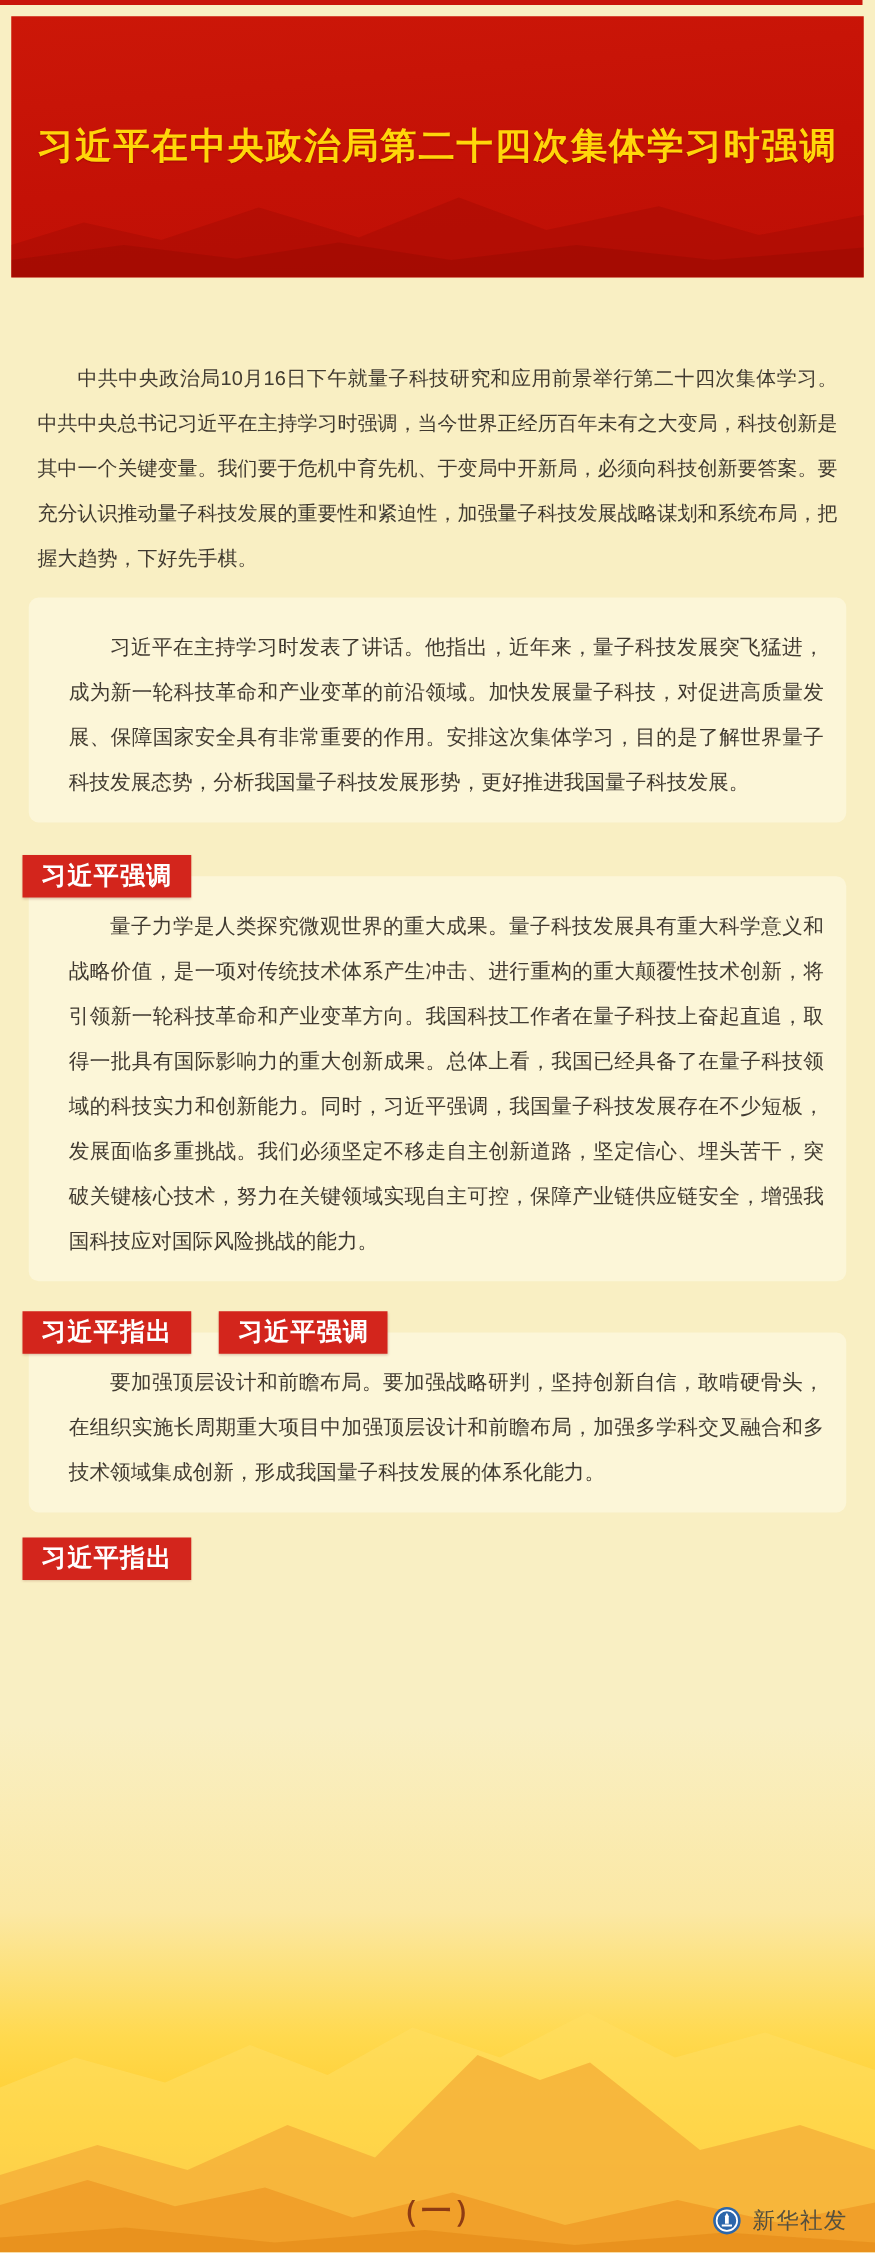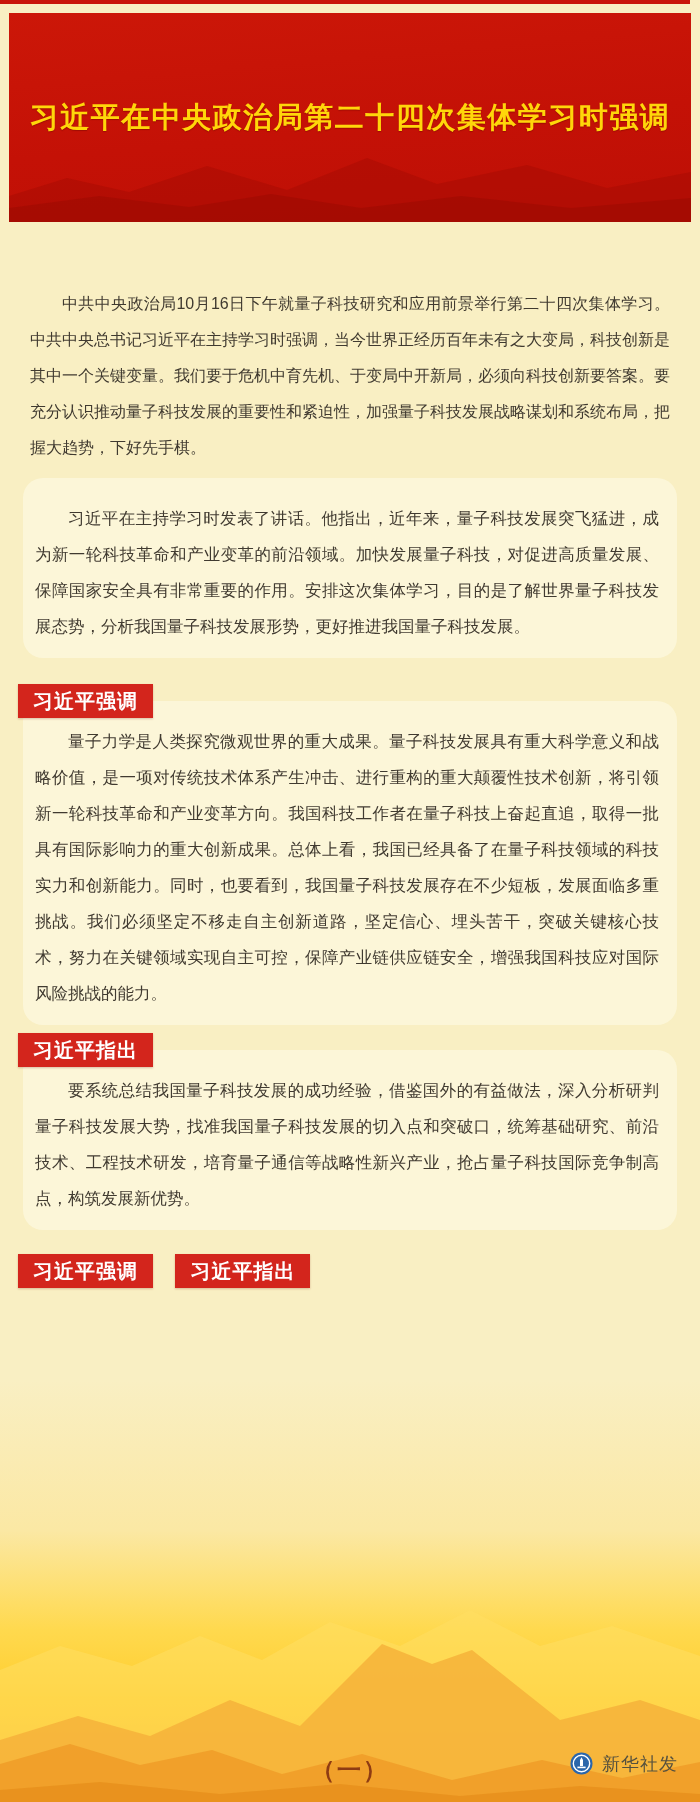--- a/index.html
+++ b/index.html
@@ -57,22 +57,22 @@
     font-size: 16px;
     line-height: 36px;
     text-align: justify;
     text-indent: 2em;
     font-weight: 500;
   }
 
   .pbox {
     margin: 12px 23px 0 23px;
     background: #fcf6d8;
-    border-radius: 20px;
-    padding: 22px 18px 14px 12px;
+    border-radius: 8px;
+    padding: 22px 18px 14px 32px;
   }
   .pbox p {
     margin: 0;
     color: #403a30;
     font-size: 16.5px;
     line-height: 36px;
     text-align: justify;
     text-indent: 2em;
     font-weight: 500;
   }
@@ -115,21 +115,21 @@
     position: absolute; left: 0; right: 0;
     text-align: center;
     color: #8e3b13;
     font-size: 24px;
     font-weight: bold;
     letter-spacing: 2px;
     line-height: 36px;
   }
   .credit {
     position: absolute; right: 22px; top: 0;
-    display: flex; align-items: flex-start; gap: 9px;
+    display: flex; align-items: flex-end; gap: 9px;
     height: 36px;
   }
   .credit-text {
     color: #55503e;
     font-size: 18px;
     font-weight: 500;
     letter-spacing: 1px;
   }
   .logo { display: block; }
 </style>
@@ -157,31 +157,31 @@
     <p class="lead">中共中央政治局10月16日下午就量子科技研究和应用前景举行第二十四次集体学习。中共中央总书记习近平在主持学习时强调，当今世界正经历百年未有之大变局，科技创新是其中一个关键变量。我们要于危机中育先机、于变局中开新局，必须向科技创新要答案。要充分认识推动量子科技发展的重要性和紧迫性，加强量子科技发展战略谋划和系统布局，把握大趋势，下好先手棋。</p>
 
     
     <div class="pbox">
       <p>习近平在主持学习时发表了讲话。他指出，近年来，量子科技发展突飞猛进，成为新一轮科技革命和产业变革的前沿领域。加快发展量子科技，对促进高质量发展、保障国家安全具有非常重要的作用。安排这次集体学习，目的是了解世界量子科技发展态势，分析我国量子科技发展形势，更好推进我国量子科技发展。</p>
     </div>
 
     
     <div class="badge">习近平强调</div>
     <div class="pbox badge-box">
-      <p>量子力学是人类探究微观世界的重大成果。量子科技发展具有重大科学意义和战略价值，是一项对传统技术体系产生冲击、进行重构的重大颠覆性技术创新，将引领新一轮科技革命和产业变革方向。我国科技工作者在量子科技上奋起直追，取得一批具有国际影响力的重大创新成果。总体上看，我国已经具备了在量子科技领域的科技实力和创新能力。同时，也要看到，我国量子科技发展存在不少短板，发展面临多重挑战。我们必须坚定不移走自主创新道路，坚定信心、埋头苦干，突破关键核心技术，努力在关键领域实现自主可控，保障产业链供应链安全，增强我国科技应对国际风险挑战的能力。</p>
+      <p>量子力学是人类探究微观世界的重大成果。量子科技发展具有重大科学意义和战略价值，是一项对传统技术体系产生冲击、进行重构的重大颠覆性技术创新，将引领新一轮科技革命和产业变革方向。我国科技工作者在量子科技上奋起直追，取得一批具有国际影响力的重大创新成果。总体上看，我国已经具备了在量子科技领域的科技实力和创新能力。同时，习近平强调，我国量子科技发展存在不少短板，发展面临多重挑战。我们必须坚定不移走自主创新道路，坚定信心、埋头苦干，突破关键核心技术，努力在关键领域实现自主可控，保障产业链供应链安全，增强我国科技应对国际风险挑战的能力。</p>
     </div>
 
     
     <div class="badge m-badge2">习近平指出</div>
+
+    
+    <div class="badge m-badge3">习近平强调</div>
     <div class="pbox badge-box">
-      <p>要系统总结我国量子科技发展的成功经验，借鉴国外的有益做法，深入分析研判量子科技发展大势，找准我国量子科技发展的切入点和突破口，统筹基础研究、前沿技术、工程技术研发，培育量子通信等战略性新兴产业，抢占量子科技国际竞争制高点，构筑发展新优势。</p>
-    </div>
-
-    
-    <div class="badge m-badge3">习近平强调</div>
+      <p>要加强顶层设计和前瞻布局。要加强战略研判，坚持创新自信，敢啃硬骨头，在组织实施长周期重大项目中加强顶层设计和前瞻布局，加强多学科交叉融合和多技术领域集成创新，形成我国量子科技发展的体系化能力。</p>
+    </div>
 
     
     <div class="badge m-badge4">习近平指出</div>
 
   </div>
 
   <svg class="mountains" width="700" height="250" viewBox="0 0 700 250" preserveAspectRatio="none">
     <path d="M0,118 L60,94 L132,114 L200,84 L262,108 L330,70 L400,94 L470,58 L540,94 L612,74 L700,104 L700,250 L0,250 Z" fill="#ffdf63" opacity="0.55"></path>
     <path d="M0,188 L78,164 L150,184 L230,148 L300,174 L382,92 L432,112 L472,98 L560,168 L640,148 L700,168 L700,250 L0,250 Z" fill="#f6b13a" opacity="0.85"></path>
     <path d="M0,212 L70,192 L140,213 L212,198 L282,222 L362,202 L452,228 L542,208 L622,226 L700,210 L700,250 L0,250 Z" fill="#ef9d29" opacity="0.9"></path>

